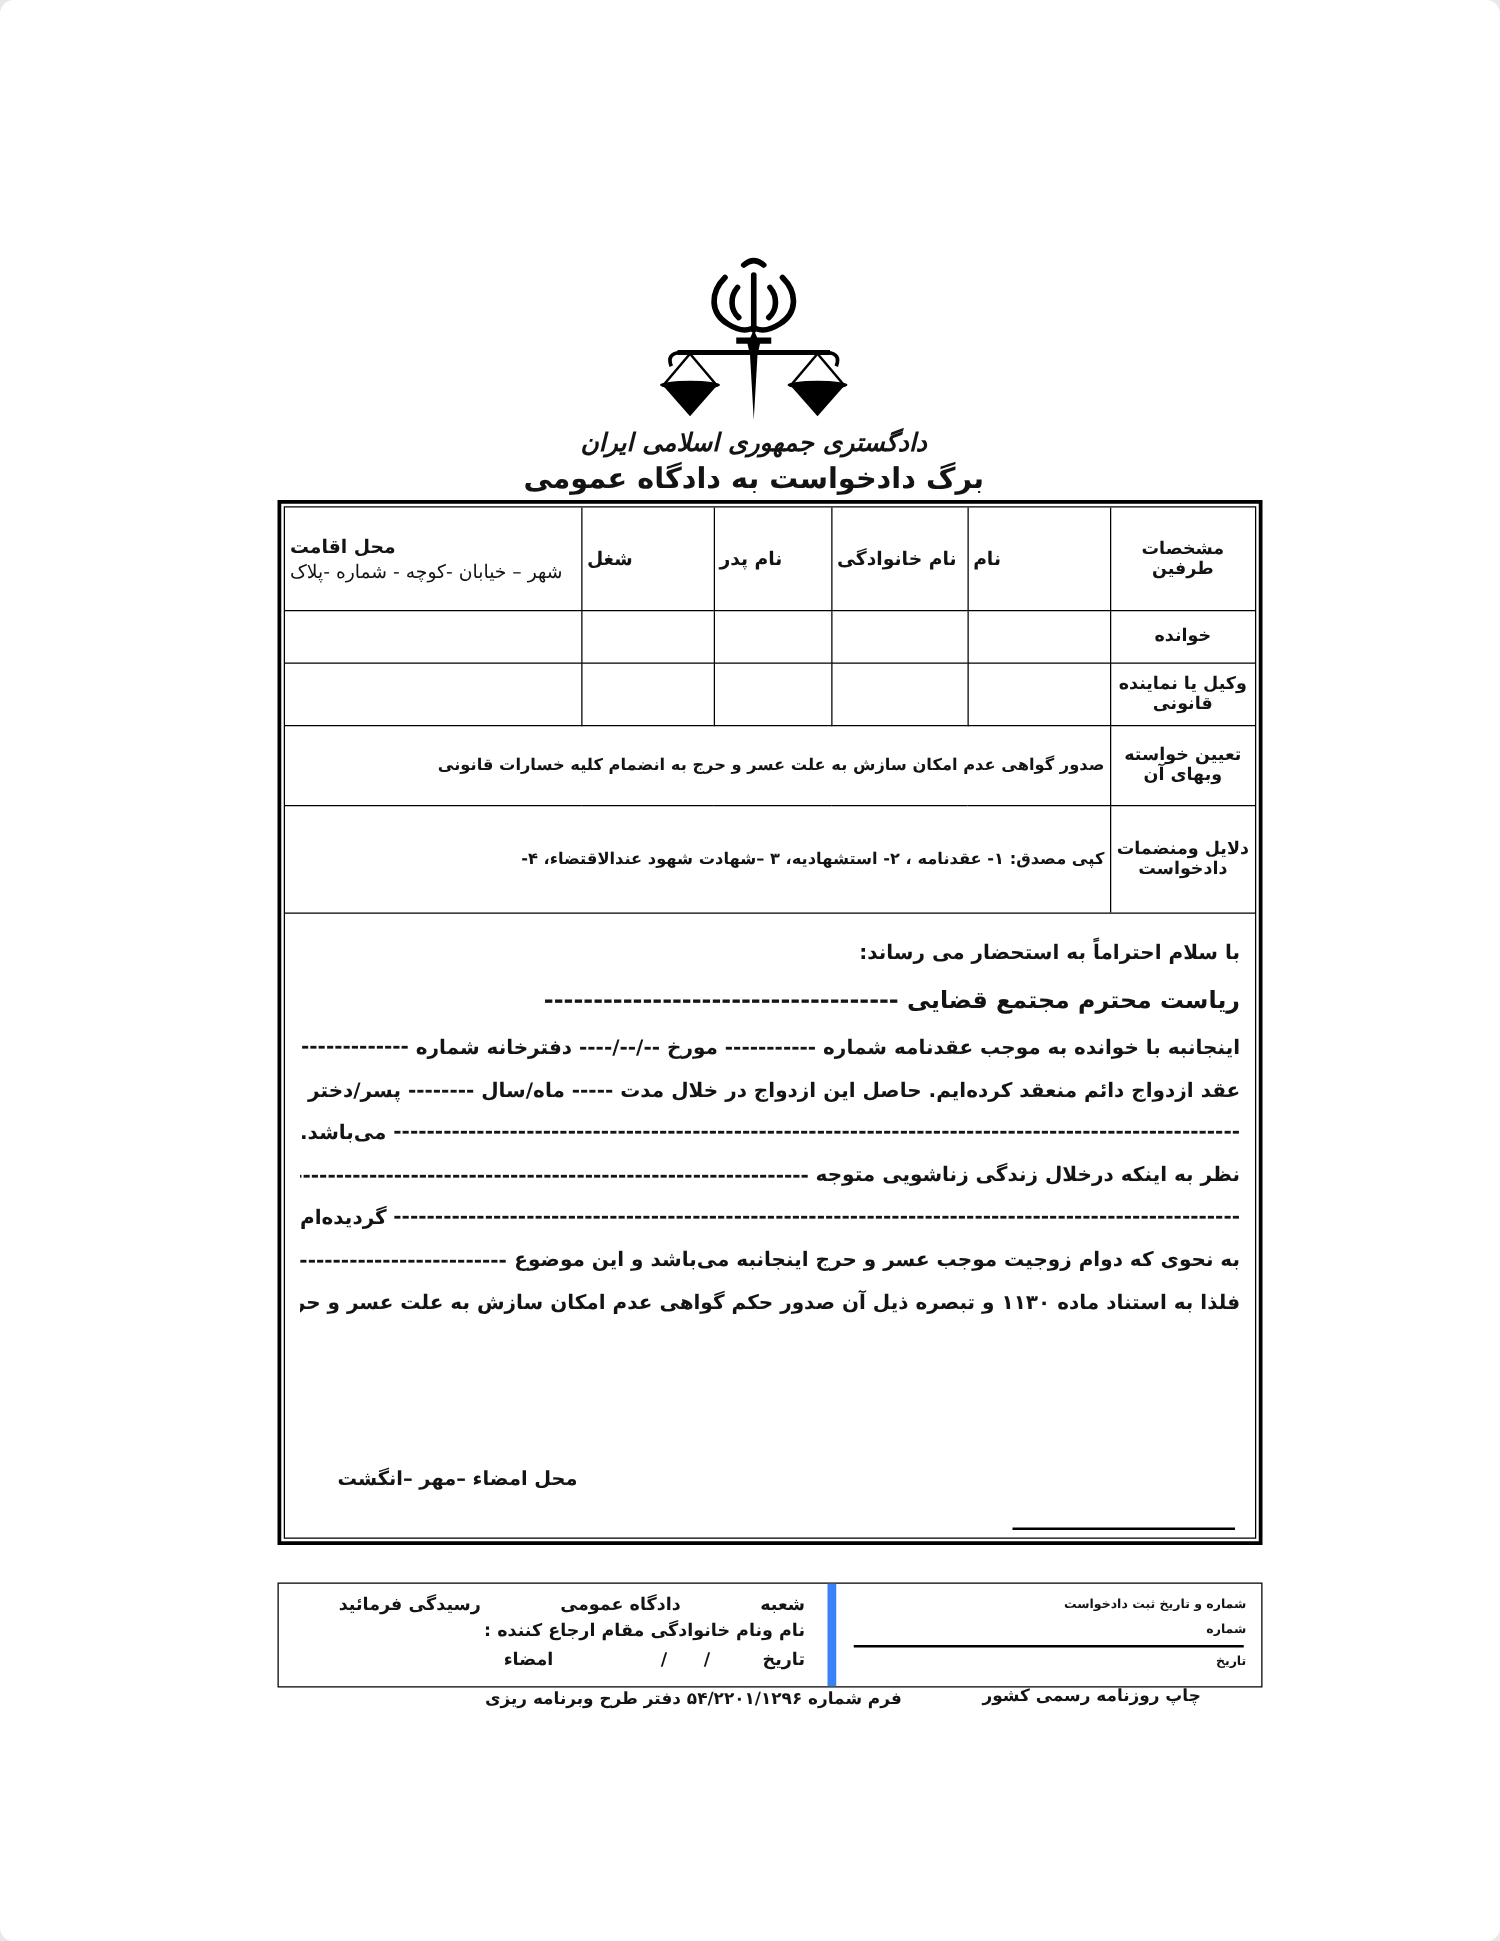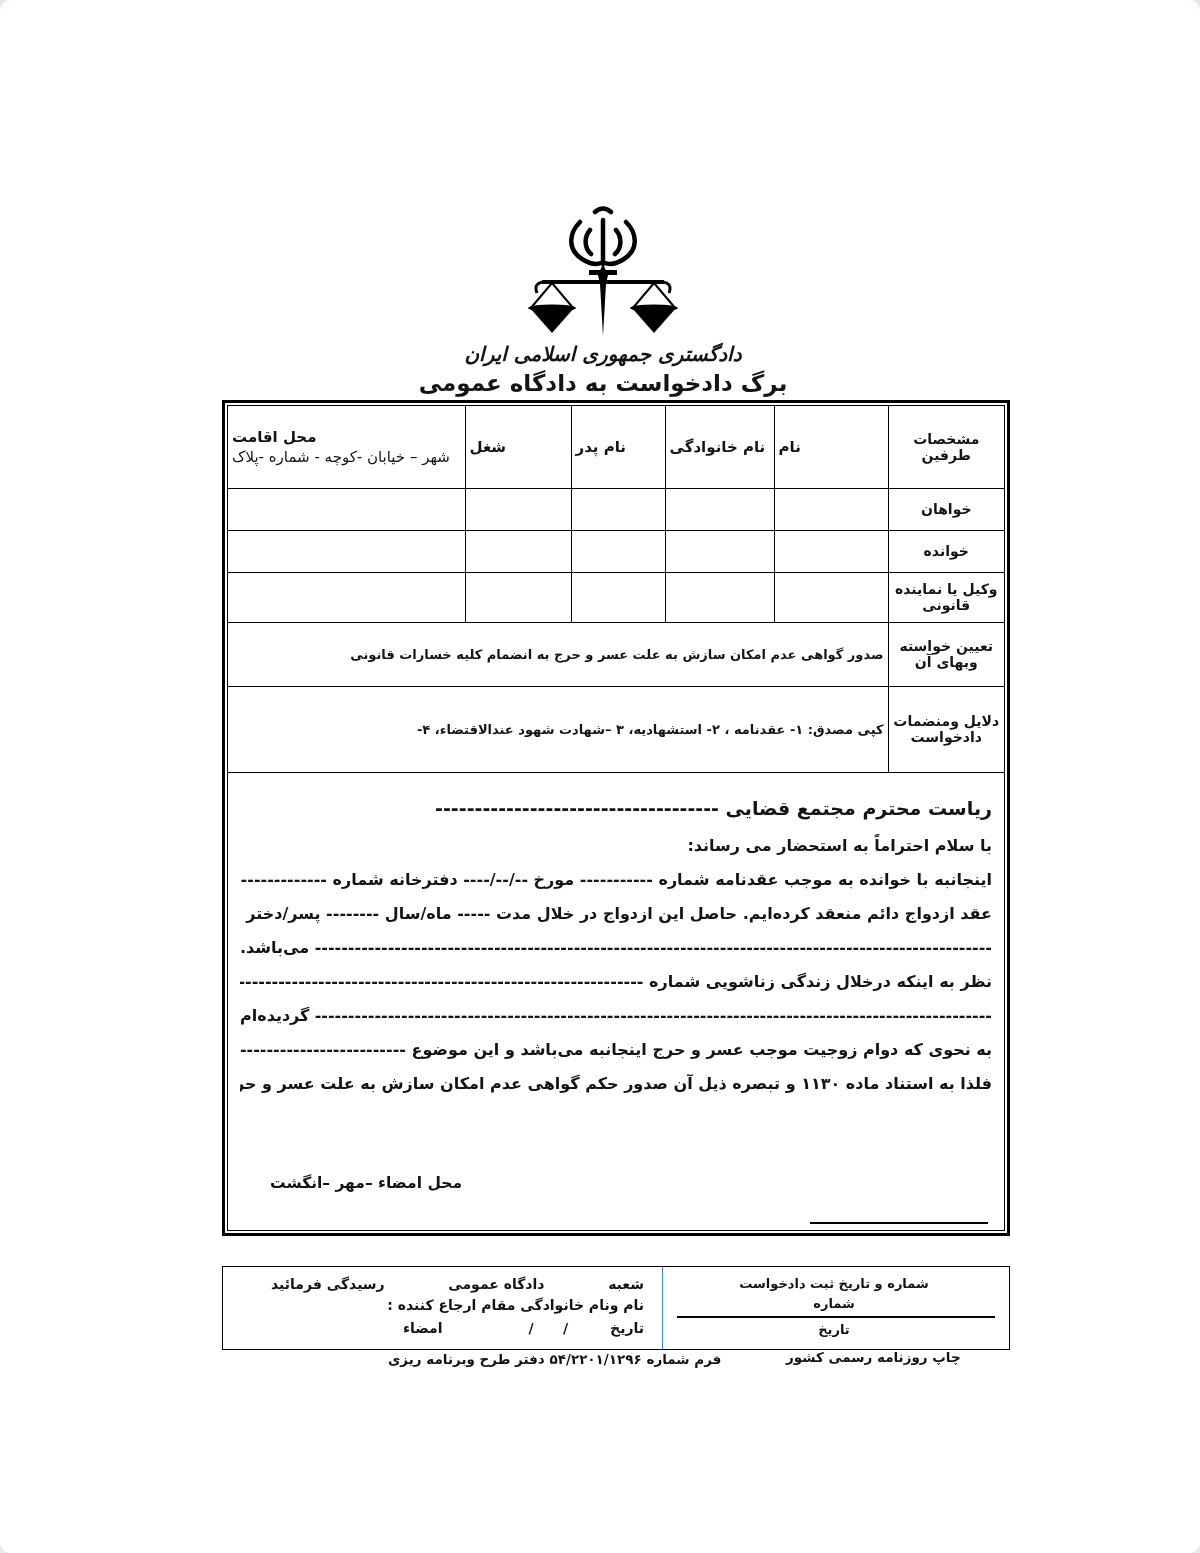--- a/index.html
+++ b/index.html
@@ -46,22 +46,22 @@
   .pline.sal{font-size:19px;height:42px;line-height:42px;}
   .pflex{display:flex;}
   .dashfill{flex:1 1 auto;overflow:hidden;white-space:nowrap;}
   .sig-label{position:absolute;right:auto;left:42px;top:768px;font-size:15.5px;direction:rtl;}
   .sig-line{position:absolute;left:auto;right:16px;top:816px;width:178px;border-top:2px solid #000;}
   
   .bottom-box{
     position:absolute;left:222px;top:1266px;width:788px;height:84px;
     border:1px solid #000;box-sizing:border-box;display:flex;direction:rtl;
   }
-  .reg-cell{width:347px;box-sizing:border-box;border-left:1px solid #3b82f6;
-    padding:7px 12px 0 8px;font-size:13px;line-height:20px;text-align:center;}
+  .reg-cell{width:347px;box-sizing:border-box;border-left:7px solid #3b82f6;
+    padding:7px 12px 0 8px;font-size:10px;line-height:20px;}
   .reg-line{border-bottom:2px solid #000;margin:2px 2px 2px 6px;}
   .ref-cell{flex:1;padding:7px 18px 0 14px;font-size:14px;line-height:20px;box-sizing:border-box;}
   .ref-row1{display:flex;justify-content:space-between;padding-left:34px;}
   .ref-row2{text-align:right;margin-top:1px;}
   .ref-row3{display:flex;margin-top:3px;}
   .slashes{white-space:pre;margin-right:42px;}
   .sig-word{margin-right:86px;}
   
   .footer-print{position:absolute;left:786px;top:1349px;font-size:13.5px;direction:rtl;}
   .footer-form{position:absolute;left:388px;top:1351px;font-size:13.5px;direction:rtl;}
@@ -123,28 +123,20 @@
           <td class="lbl">مشخصات طرفین</td>
           <td class="hdr">نام</td>
           <td class="hdr">نام خانوادگی</td>
           <td class="hdr">نام پدر</td>
           <td class="hdr">شغل</td>
           <td class="hdr">
             <div>محل اقامت</div>
             <div class="sub">شهر – خیابان -کوچه - شماره -پلاک</div>
           </td>
         </tr>
-        <tr class="r-a">
-          <td class="lbl">خواهان</td>
-          <td></td>
-          <td></td>
-          <td></td>
-          <td></td>
-          <td></td>
-        </tr>
         <tr class="r-b">
           <td class="lbl">خوانده</td>
           <td></td>
           <td></td>
           <td></td>
           <td></td>
           <td></td>
         </tr>
         <tr class="r-c">
           <td class="lbl">
@@ -169,31 +161,31 @@
             <div>دلایل ومنضمات</div>
             <div>دادخواست</div>
           </td>
           <td class="val" colspan="5">کپی مصدق: ۱- عقدنامه ، ۲- استشهادیه، ۳ –شهادت شهود عندالاقتضاء، ۴-</td>
         </tr>
       </tbody>
           </table>
       </div>
 
       <div class="petition">
+        <div class="pline">با سلام احتراماً به استحضار می رساند:</div>
         <div class="pline sal">ریاست محترم مجتمع قضایی ------------------------------------</div>
-        <div class="pline">با سلام احتراماً به استحضار می رساند:</div>
         <div class="pline pflex">
           <span>اینجانبه با خوانده به موجب عقدنامه شماره ----------- مورخ --/--/---- دفترخانه شماره</span>&nbsp;<span class="dashfill">------------------------------------------------------------------------------------------------------------------------------------------</span>
         </div>
         <div class="pline">عقد ازدواج دائم منعقد کرده‌ایم. حاصل این ازدواج در خلال مدت ----- ماه/سال -------- پسر/دختر به اسم/اسامی -</div>
         <div class="pline pflex">
           <span class="dashfill">------------------------------------------------------------------------------------------------------------------------------------------</span>&nbsp;<span>می‌باشد.</span>
         </div>
         <div class="pline pflex">
-          <span>نظر به اینکه درخلال زندگی زناشویی شماره</span>&nbsp;<span class="dashfill">------------------------------------------------------------------------------------------------------------------------------------------</span>
+          <span>نظر به اینکه درخلال زندگی زناشویی متوجه</span>&nbsp;<span class="dashfill">------------------------------------------------------------------------------------------------------------------------------------------</span>
         </div>
         <div class="pline pflex">
           <span class="dashfill">------------------------------------------------------------------------------------------------------------------------------------------</span>&nbsp;<span>گردیده‌ام</span>
         </div>
         <div class="pline pflex">
           <span>به نحوی که دوام زوجیت موجب عسر و حرج اینجانبه می‌باشد و این موضوع</span>&nbsp;<span class="dashfill">------------------------------------------------------------------------------------------------------------------------------------------</span>
         </div>
         <div class="pline">فلذا به استناد ماده ۱۱۳۰ و تبصره ذیل آن صدور حکم گواهی عدم امکان سازش به علت عسر و حرج به انضمام کلیه</div>
       </div>
 

